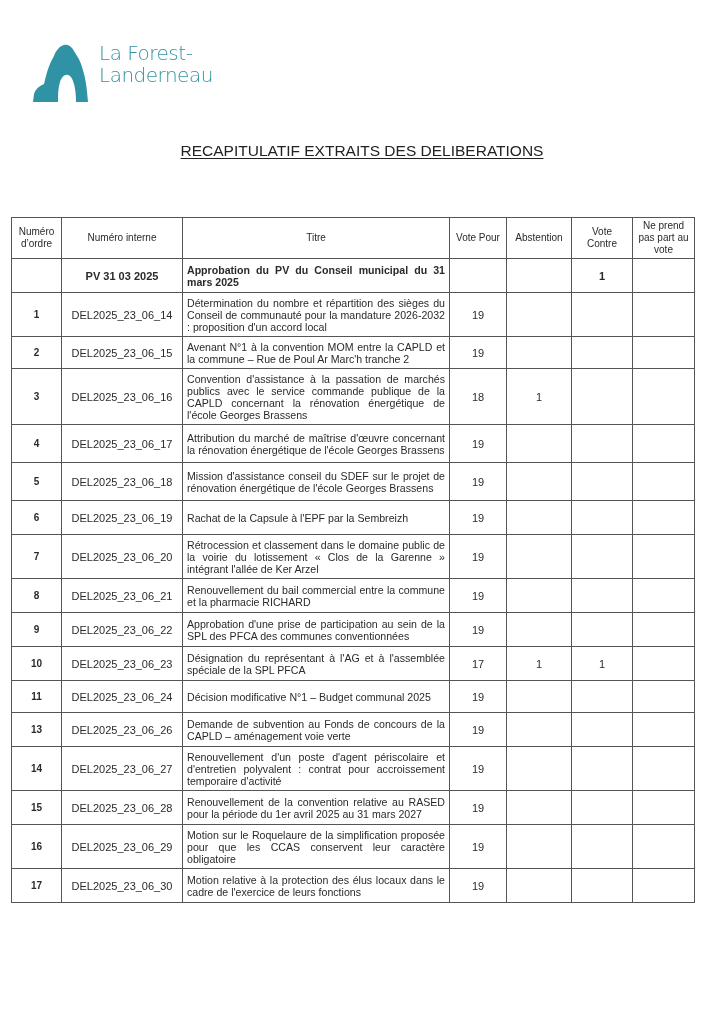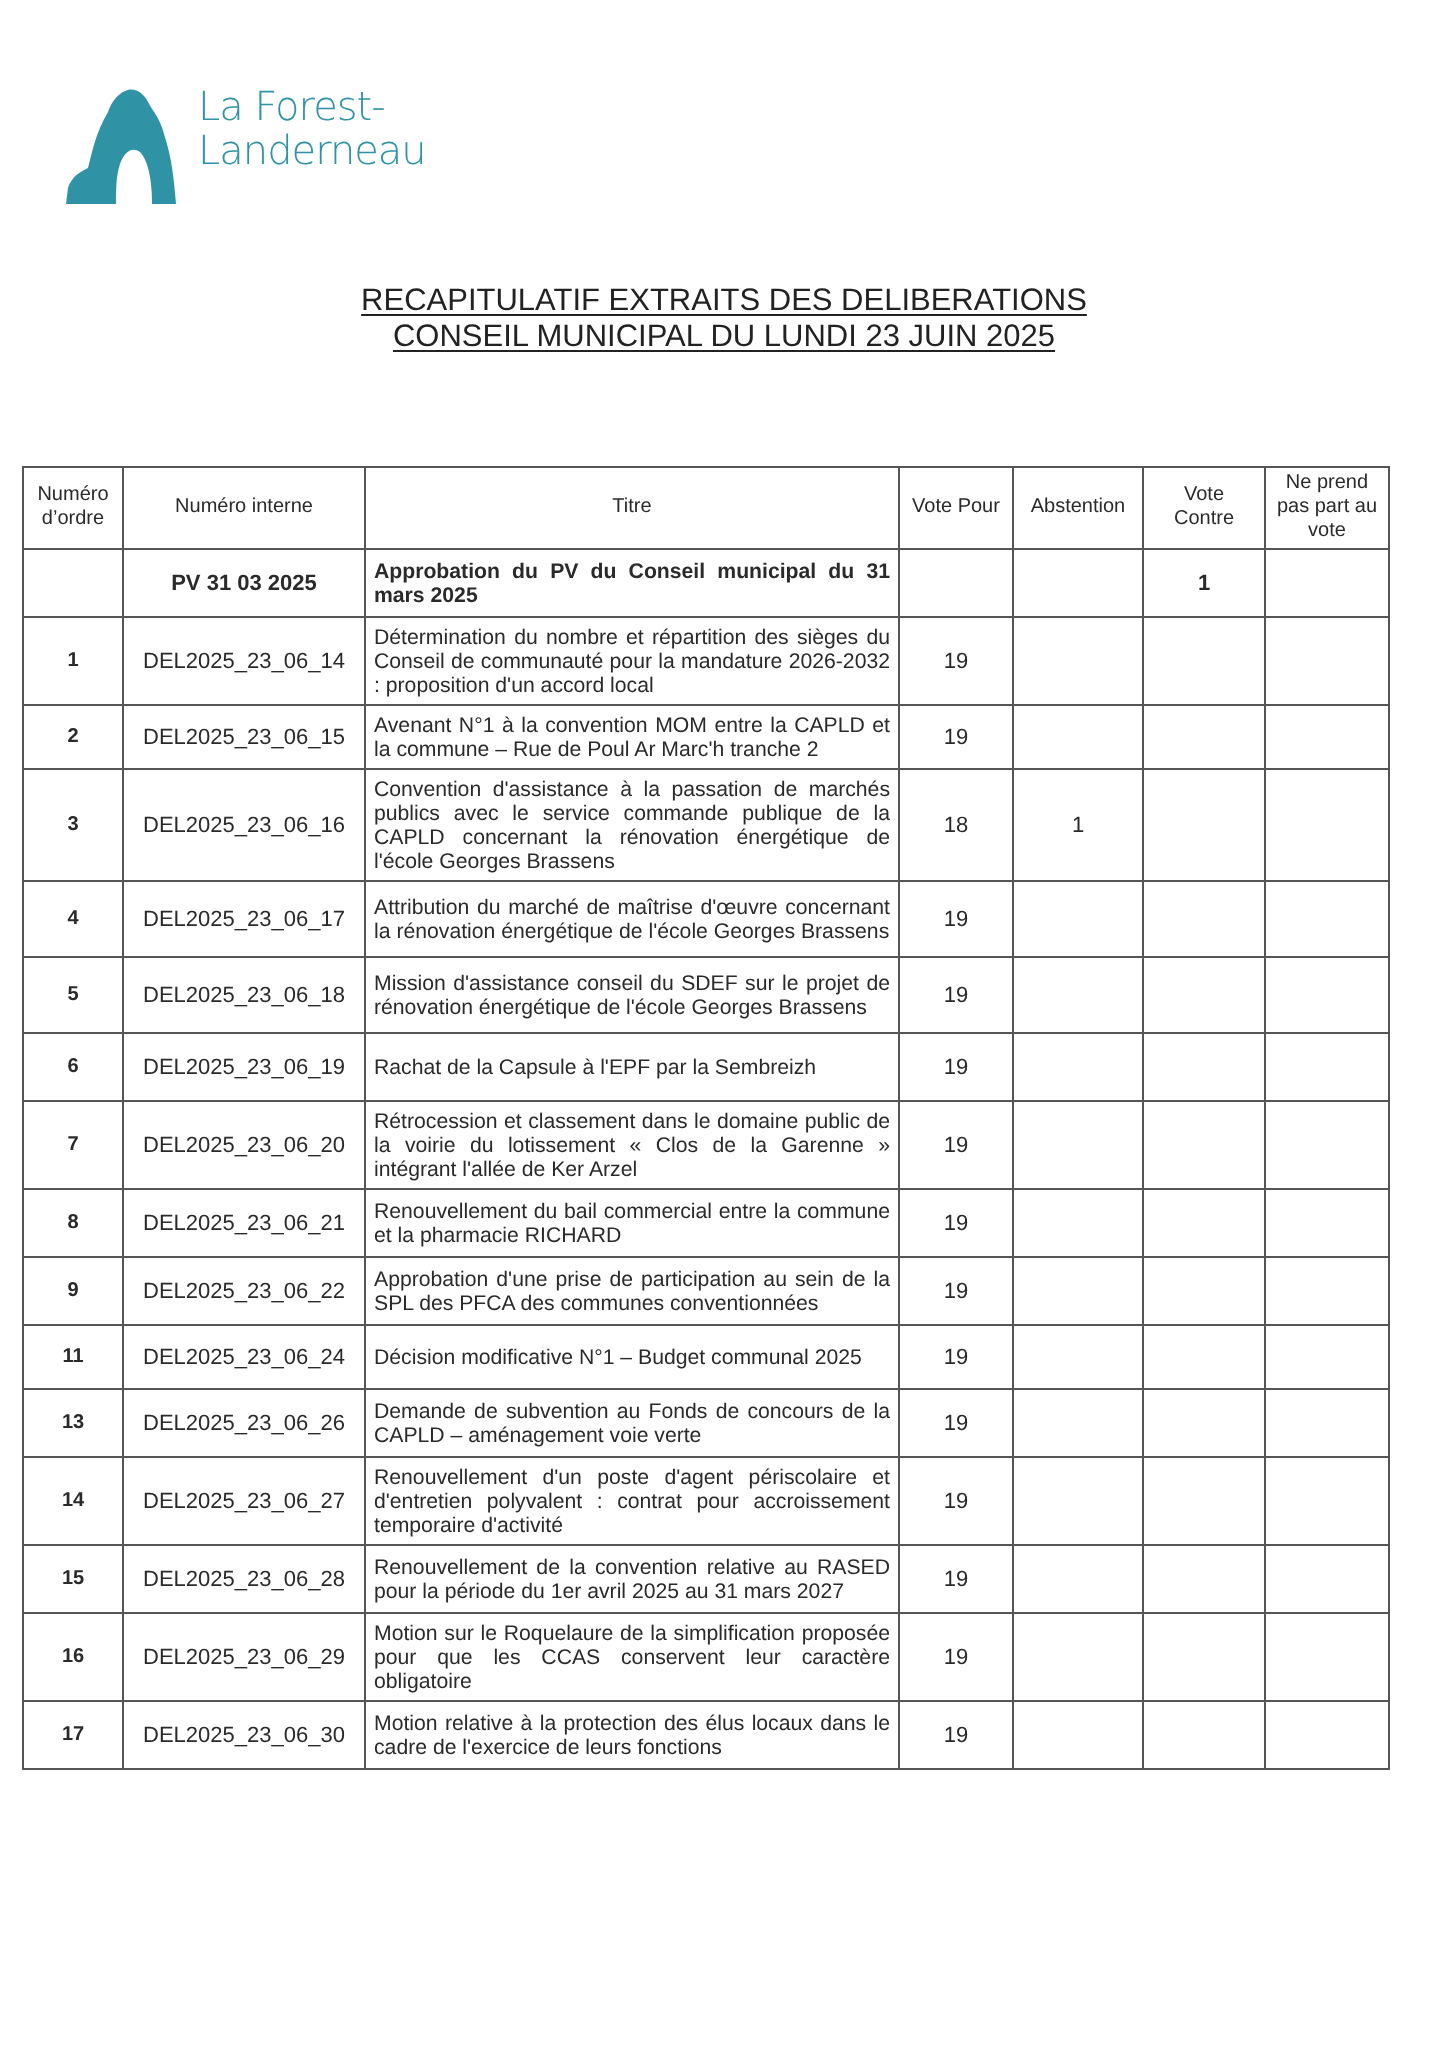--- a/index.html
+++ b/index.html
@@ -5,21 +5,21 @@
   html, body { margin:0; padding:0; }
   body { width:724px; height:1024px; background:#ffffff; position:relative; overflow:hidden;
          font-family:"Liberation Sans", sans-serif; color:#222; }
   .logo { position:absolute; left:30px; top:42px; width:200px; height:70px; }
   .logo svg { position:absolute; left:0; top:0; }
   .logo-text { position:absolute; left:69px; top:0; font-family:"DejaVu Sans", sans-serif;
                font-size:20px; line-height:22px; color:#2f93a5; font-weight:300; letter-spacing:-0.5px; }
   .doc-title { position:absolute; left:0; width:724px; top:142px; text-align:center;
                font-size:15.5px; line-height:18px; color:#222; }
   .doc-title div { text-decoration:underline; text-underline-offset:2px; }
-  table.recap { position:absolute; left:11px; top:233px; border-collapse:collapse;
+  table.recap { position:absolute; left:11px; top:217px; border-collapse:collapse;
                 table-layout:fixed; width:683px; font-size:10.6px; color:#2a2a2a; }
   table.recap td, table.recap th { border:1px solid #555; padding:1px 4px; vertical-align:middle; }
   table.recap th { font-weight:normal; text-align:center; height:38px; line-height:12px; font-size:10px; }
   td.c { text-align:center; }
   td.title { text-align:justify; text-align-last:left; line-height:12px; padding:2px 6px; }
   td.num { font-weight:bold; font-size:10px; }
   td.interne { font-size:11px; }
   td.vote { font-size:11px; }
 </style>
 </head>
@@ -30,21 +30,20 @@
     <path d="M3 60 L4 52 C6 46 10 44 14 42 C16 34 18 24 24 14 C26 8 30 4 34 3 C38 2 42 5 44 9 C46 13 50 17 52 25 C56 37 57 48 58 60 L46 60 C46 48 44 38 40 34 C36 31 32 34 30 40 C28 46 28 53 28 60 Z" fill="#2f93a5"></path>
   </svg>
   <div class="logo-text">
     <div>La Forest-</div>
     <div>Landerneau</div>
   </div>
 </div>
 
 <div class="doc-title">
   <div>RECAPITULATIF EXTRAITS DES DELIBERATIONS</div>
-  <div>CONSEIL MUNICIPAL DU LUNDI 23 JUIN 2025</div>
 </div>
 
 <table class="recap">
   <colgroup>
     <col style="width:50px">
       <col style="width:121px">
       <col style="width:267px">
     <col style="width:57px">
       <col style="width:65px">
       <col style="width:61px">
@@ -145,20 +144,29 @@
       </tr>
       <tr style="height: 34px;">
         <td class="c num">9</td>
         <td class="c interne">DEL2025_23_06_22</td>
         <td class="title">Approbation d'une prise de participation au sein de la SPL des PFCA des communes conventionnées</td>
         <td class="c vote">19</td>
         <td class="c vote"></td>
         <td class="c vote"></td>
         <td class="c vote"></td>
       </tr>
+      <tr style="height: 34px;">
+        <td class="c num">10</td>
+        <td class="c interne">DEL2025_23_06_23</td>
+        <td class="title">Désignation du représentant à l'AG et à l'assemblée spéciale de la SPL PFCA</td>
+        <td class="c vote">17</td>
+        <td class="c vote">1</td>
+        <td class="c vote">1</td>
+        <td class="c vote"></td>
+      </tr>
       <tr style="height: 32px;">
         <td class="c num">11</td>
         <td class="c interne">DEL2025_23_06_24</td>
         <td class="title">Décision modificative N°1 – Budget communal 2025</td>
         <td class="c vote">19</td>
         <td class="c vote"></td>
         <td class="c vote"></td>
         <td class="c vote"></td>
       </tr>
       <tr style="height: 34px;">

